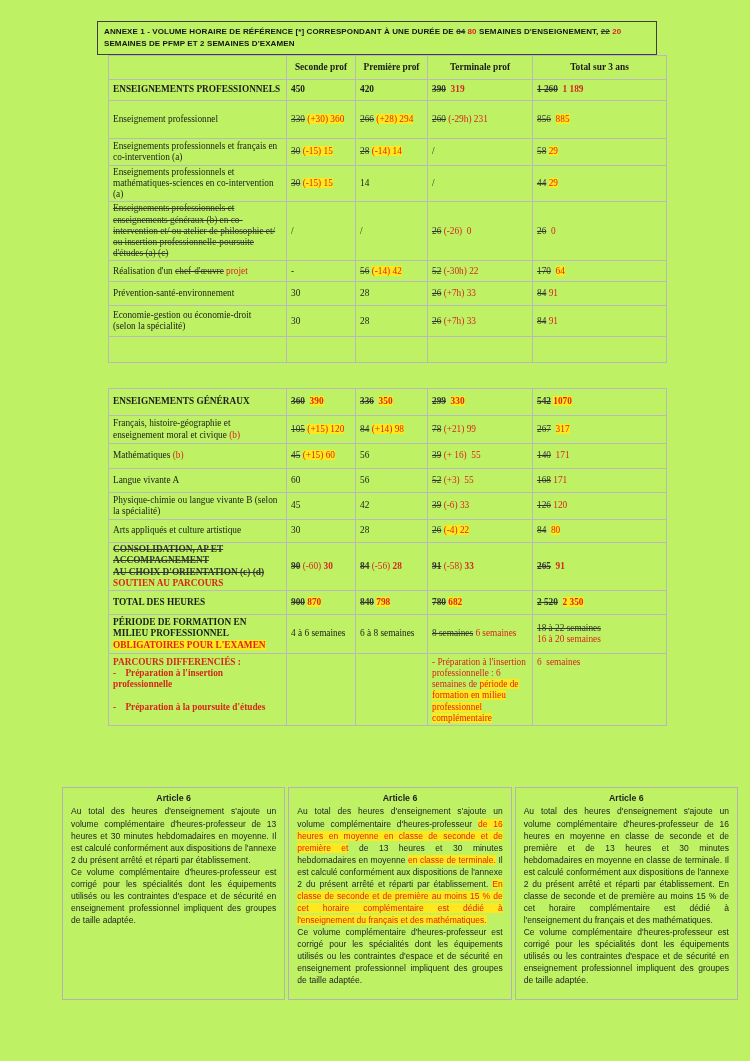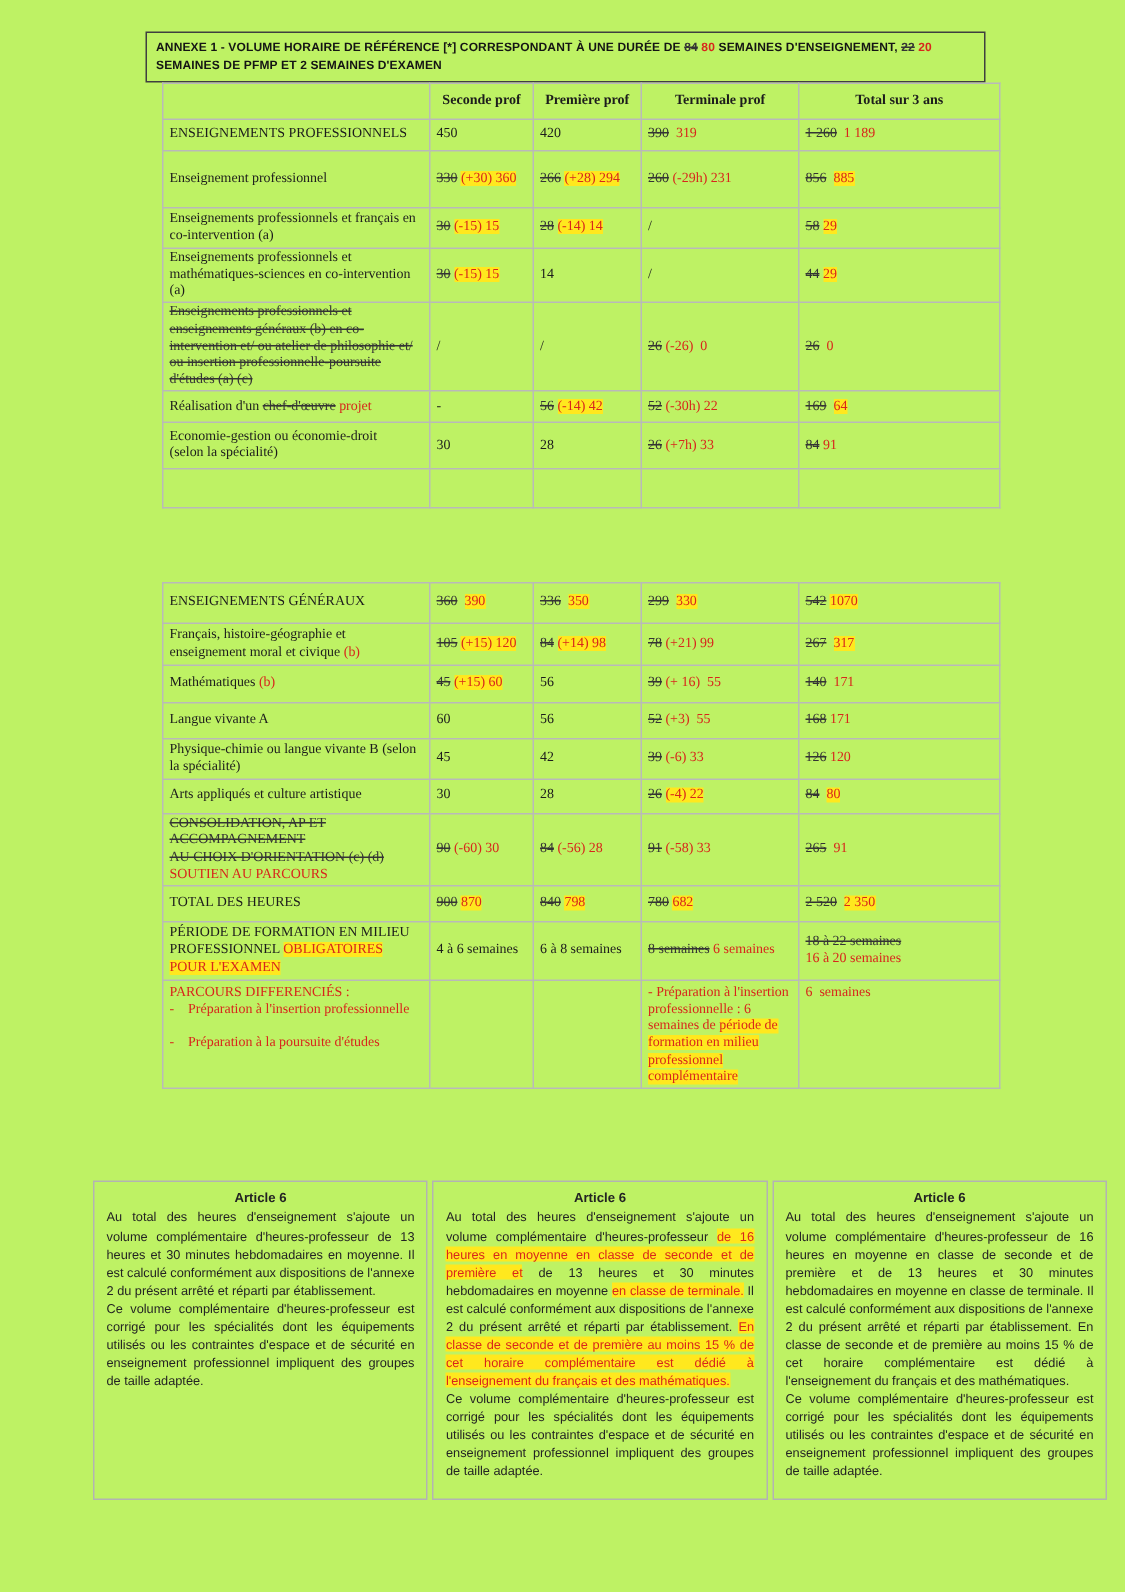--- a/index.html
+++ b/index.html
@@ -16,21 +16,21 @@
     table-layout:fixed;font-size:9.3px;line-height:1.2;}
   table.t1{top:55px;}
   table.t2{top:388px;}
   .doc-table td,.doc-table th{border:1px solid #b9b9b9;padding:1px 4px;vertical-align:middle;
     overflow:hidden;word-wrap:break-word;}
   .doc-table th{font-weight:bold;text-align:center;font-size:9.4px;}
   .doc-table td{text-align:left;}
   td.vtop{vertical-align:top;padding-top:3px;}
 
   
-  .b{font-weight:normal;}
+  .b{font-weight:bold;}
   .st{text-decoration:line-through;color:#343434;}
   .rd{color:var(--red,#d8261c);}
   .hl{background:var(--hl,#ffe81e);}
 
   
   .articles{position:absolute;left:62px;top:787px;width:676px;display:flex;gap:3px;}
   .article-box{flex:1;border:1px solid #b3b3b3;height:201px;padding:4px 8px 6px 8px;
     font-family:"Liberation Sans",sans-serif;font-size:8.5px;line-height:1.42;
     text-align:justify;color:#232323;overflow:hidden;}
   .article-title{text-align:center;font-weight:bold;font-size:8.8px;margin-bottom:1px;}
@@ -93,21 +93,28 @@
           <td><span>/</span></td>
           <td><span>/</span></td>
           <td><span class="st">26</span><span> </span><span class="rd">(-26)&nbsp; 0</span></td>
           <td><span class="st">26</span><span>&nbsp; </span><span class="rd">0</span></td>
         </tr>
         <tr style="height: 21px;">
           <td><span>Réalisation d'un </span><span class="st">chef-d'œuvre</span><span> </span><span class="rd">projet</span></td>
           <td><span>-</span></td>
           <td><span class="st">56</span><span> </span><span class="rd hl">(-14) 42</span></td>
           <td><span class="st">52</span><span> </span><span class="rd">(-30h) 22</span></td>
-          <td><span class="st">169</span><span>&nbsp; </span><span class="rd hl">64</span></td>
+          <td><span class="st">170</span><span>&nbsp; </span><span class="rd hl">64</span></td>
+        </tr>
+        <tr style="height: 24px;">
+          <td><span>Prévention-santé-environnement</span></td>
+          <td><span>30</span></td>
+          <td><span>28</span></td>
+          <td><span class="st">26</span><span> </span><span class="rd">(+7h) 33</span></td>
+          <td><span class="st">84</span><span> </span><span class="rd">91</span></td>
         </tr>
         <tr style="height: 31px;">
           <td><span>Economie-gestion ou économie-droit</span><br><span>(selon la spécialité)</span></td>
           <td><span>30</span></td>
           <td><span>28</span></td>
           <td><span class="st">26</span><span> </span><span class="rd">(+7h) 33</span></td>
           <td><span class="st">84</span><span> </span><span class="rd">91</span></td>
         </tr>
         <tr style="height: 26px;">
           <td></td>

